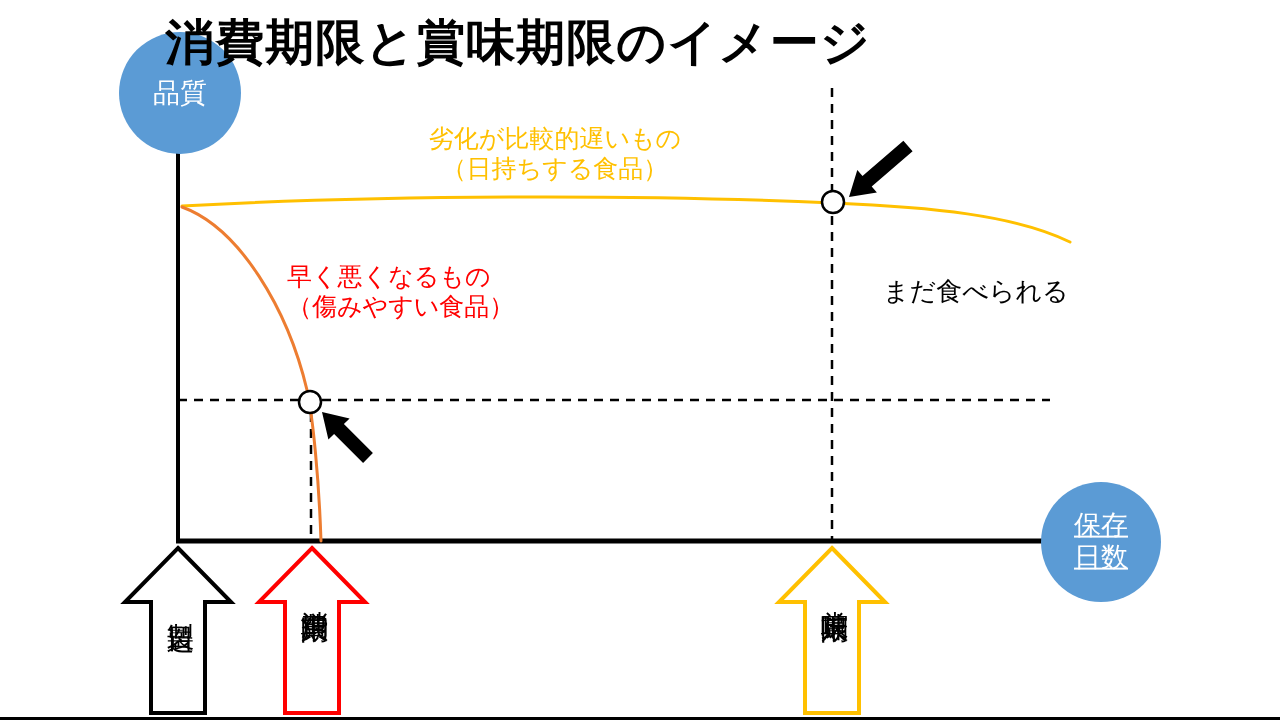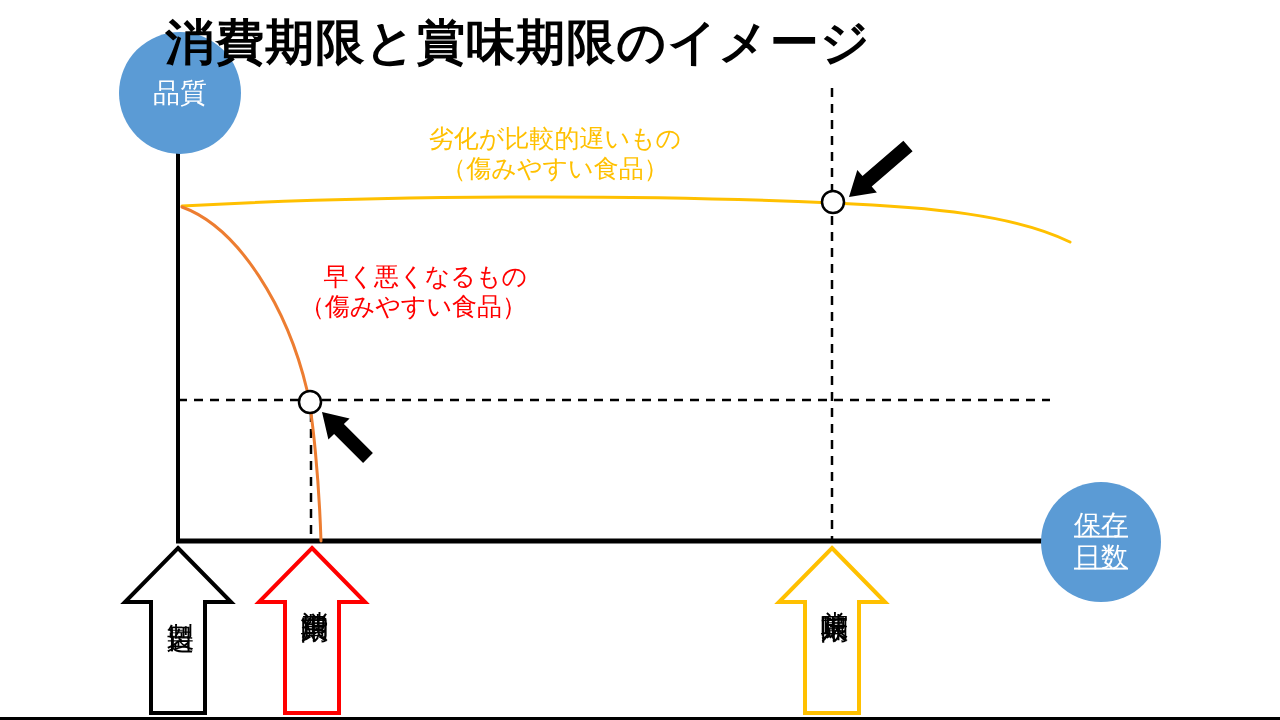--- a/index.html
+++ b/index.html
@@ -11,21 +11,21 @@
   .txt{position:absolute;white-space:pre-line;line-height:1.18;color:#000;}
   .title{
     left:0;top:16px;width:1036px;text-align:center;
     font-size:49px;font-weight:bold;letter-spacing:1px;line-height:1.1;
   }
   .circle-label{
     color:#ffffff;text-align:left;font-size:27px;line-height:1.2;
     transform:translate(-50%,-50%);
   }
   .slow-label{left:420px;top:124px;width:270px;text-align:center;font-size:25px;color:#FFC000;}
-  .fast-label{left:287px;top:262px;width:240px;text-align:right;font-size:25px;color:#FF0000;}
+  .fast-label{left:287px;top:262px;width:240px;text-align:left;font-size:25px;color:#FF0000;}
   .tasty-label{left:912px;top:100px;font-size:25px;line-height:1.22;}
   .edible-label{left:883px;top:276px;font-size:26px;}
   .pastdue-label{left:388px;top:449px;font-size:25px;line-height:1.22;}
   .vlabel{
     position:absolute;writing-mode:vertical-rl;text-orientation:upright;
     font-size:28px;letter-spacing:2px;color:#000;line-height:1;
     transform:translateX(-50%);
   }
   .vlabel-make{left:180px;top:601px;}
   .vlabel-useby{left:314px;top:589px;}
@@ -64,22 +64,23 @@
     <rect x="0" y="717" width="1280" height="3" fill="#000"></rect>
   </svg>
 
   <div class="txt title">消費期限と賞味期限のイメージ</div>
 
   <div class="txt circle-label" style="left:180px;top:93px;">品質</div>
   <div class="txt circle-label" style="left:1101px;top:541px;text-decoration:underline;">保存
 日数</div>
 
   <div class="txt slow-label">劣化が比較的遅いもの
-（傷みやすい食品）</div>
+（日持ちする食品）</div>
   <div class="txt fast-label">早く悪くなるもの
 （傷みやすい食品）</div>
 
+  <div class="txt edible-label">まだ食べられる</div>
 
   <div class="vlabel vlabel-make">製造日</div>
   <div class="vlabel vlabel-useby">消費期限</div>
   <div class="vlabel vlabel-bestby">賞味期限</div>
 
 </div>
 
 </body></html>

